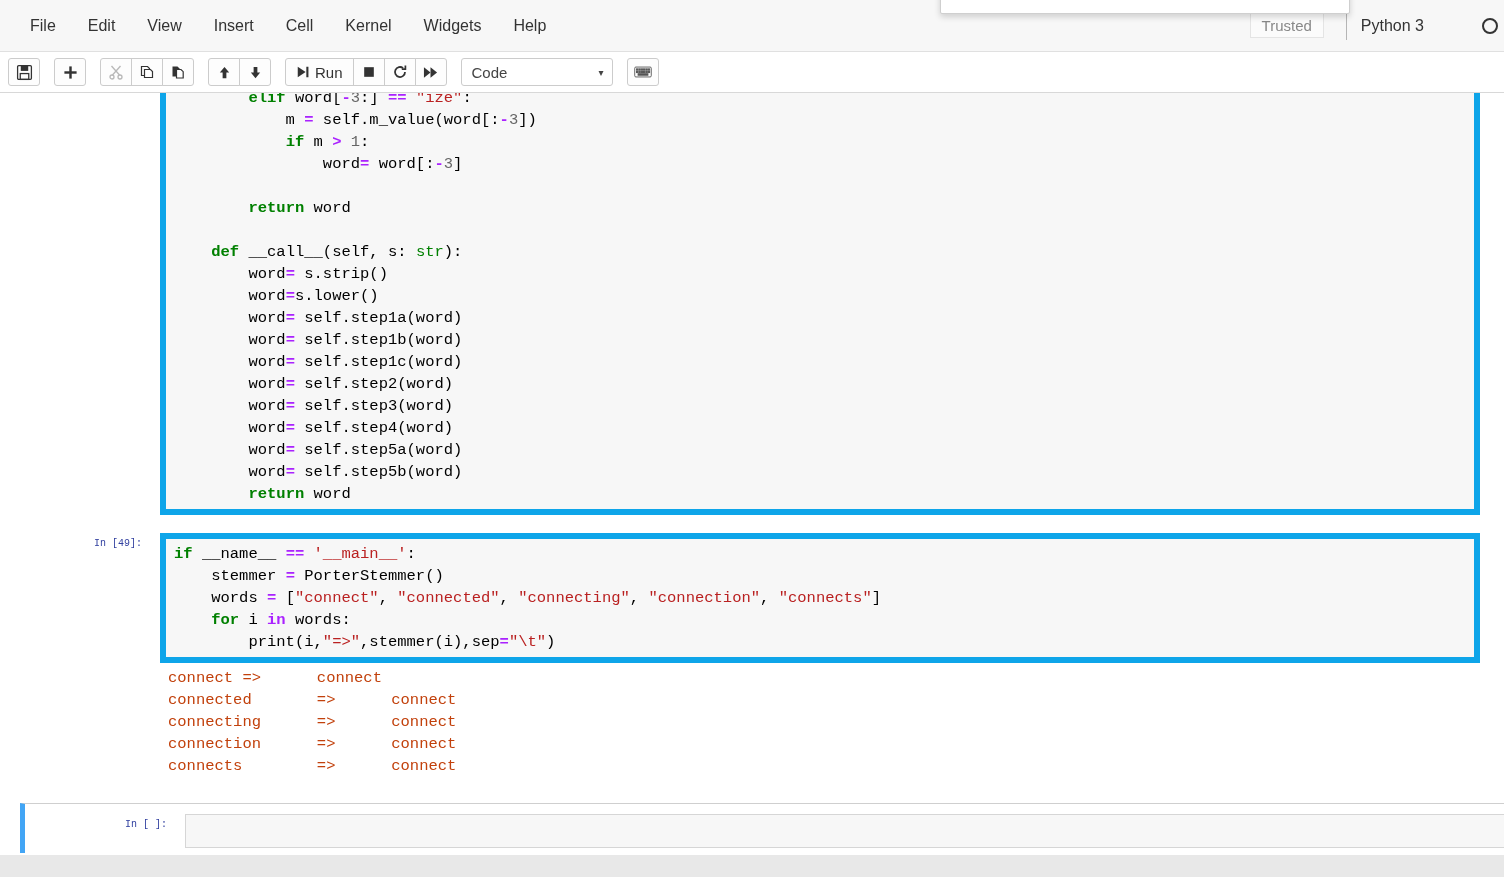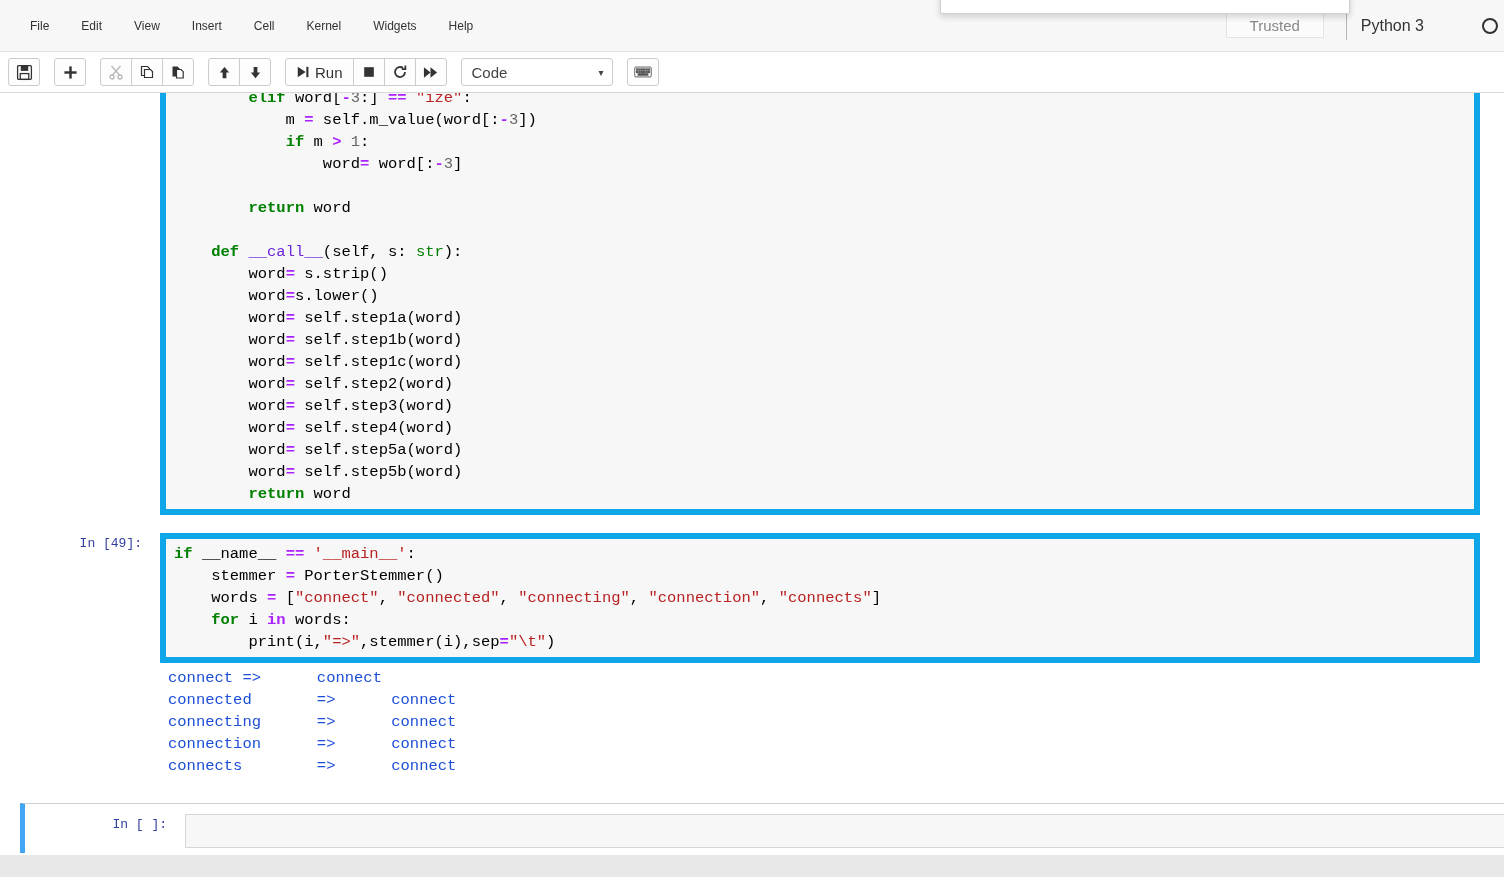--- a/index.html
+++ b/index.html
@@ -14,32 +14,32 @@
   
   #menubar {
     position: absolute; top: 0; left: 0;
     width: 1504px; height: 52px;
     background: #f7f7f7;
     border-bottom: 1px solid #e0e0e0;
     display: flex; align-items: center;
   }
   #menu-items { display: flex; align-items: center; padding-left: 14px; }
   .menu-item {
-    font-size: 12px; color: #333; padding: 6px 16px;
+    font-size: 16px; color: #333; padding: 6px 16px;
     cursor: pointer; white-space: nowrap;
   }
 
   #menubar-right {
     margin-left: auto; display: flex; align-items: center;
     padding-right: 6px; height: 100%;
   }
   #trusted-badge {
     font-size: 15px; color: #888;
     border: 1px solid #e4e4e4; background: #fbfbfb;
-    padding: 3px 23px; border-radius: 0;
+    padding: 3px 11px; border-radius: 0;
     margin-right: 22px; white-space: nowrap;
   }
   #kernel-group {
     display: flex; align-items: center;
     border-left: 1px solid #b5b5b5; padding-left: 14px; height: 28px; gap: 48px;
   }
   #kernel-name { font-size: 16px; color: #333; white-space: nowrap; }
   #kernel-indicator {
     width: 16px; height: 16px; border: 2px solid #333;
     border-radius: 50%; margin-left: 10px; background: transparent;
@@ -95,46 +95,46 @@
   #notebook {
     position: absolute; top: 93px; left: 0;
     width: 1504px; height: 760px;
     background: #ffffff; overflow: hidden;
   }
   .cell { position: relative; width: 100%; }
   .prompt {
     position: absolute; left: 0; top: 0;
     width: 150px; text-align: right; padding-right: 8px;
     font-family: "Liberation Mono", monospace;
-    font-size: 13px; color: #303F9F;
+    font-size: 10px; color: #303F9F;
     line-height: 22px; white-space: pre;
   }
   .input-area {
     margin-left: 160px; margin-right: 24px;
     background: #f7f7f7;
     border: 6px solid #0ea5e9;
     padding: 4px 6px 4px 8px;
   }
   .code {
     font-family: "Liberation Mono", monospace;
     font-size: 15.5px; line-height: 22px;
     color: #000; white-space: pre; tab-size: 4;
   }
   .k  { color: #008000; font-weight: bold; }   
   .op { color: #AA22FF; font-weight: bold; }   
   .s  { color: #BA2121; }                      
   .n  { color: #666666; }                      
-  .fn { color: #6d28d9; }                      
+  .fn { color: #000000; }                      
   .bi { color: #008000; }                      
 
   .output-area {
     margin-left: 160px; margin-right: 24px;
     font-family: "Liberation Mono", monospace;
     font-size: 15.5px; line-height: 22px;
-    color: #1d4ed8; white-space: pre; tab-size: 8;
+    color: #c2410c; white-space: pre; tab-size: 8;
     padding: 4px 0 4px 8px;
   }
 
   
   #cell-stemmer-class { margin-top: -6px; }
   #cell-stemmer-class .input-area {
     border-top: none; padding-top: 0;
   }
 
   #cell-main { margin-top: 18px; }

